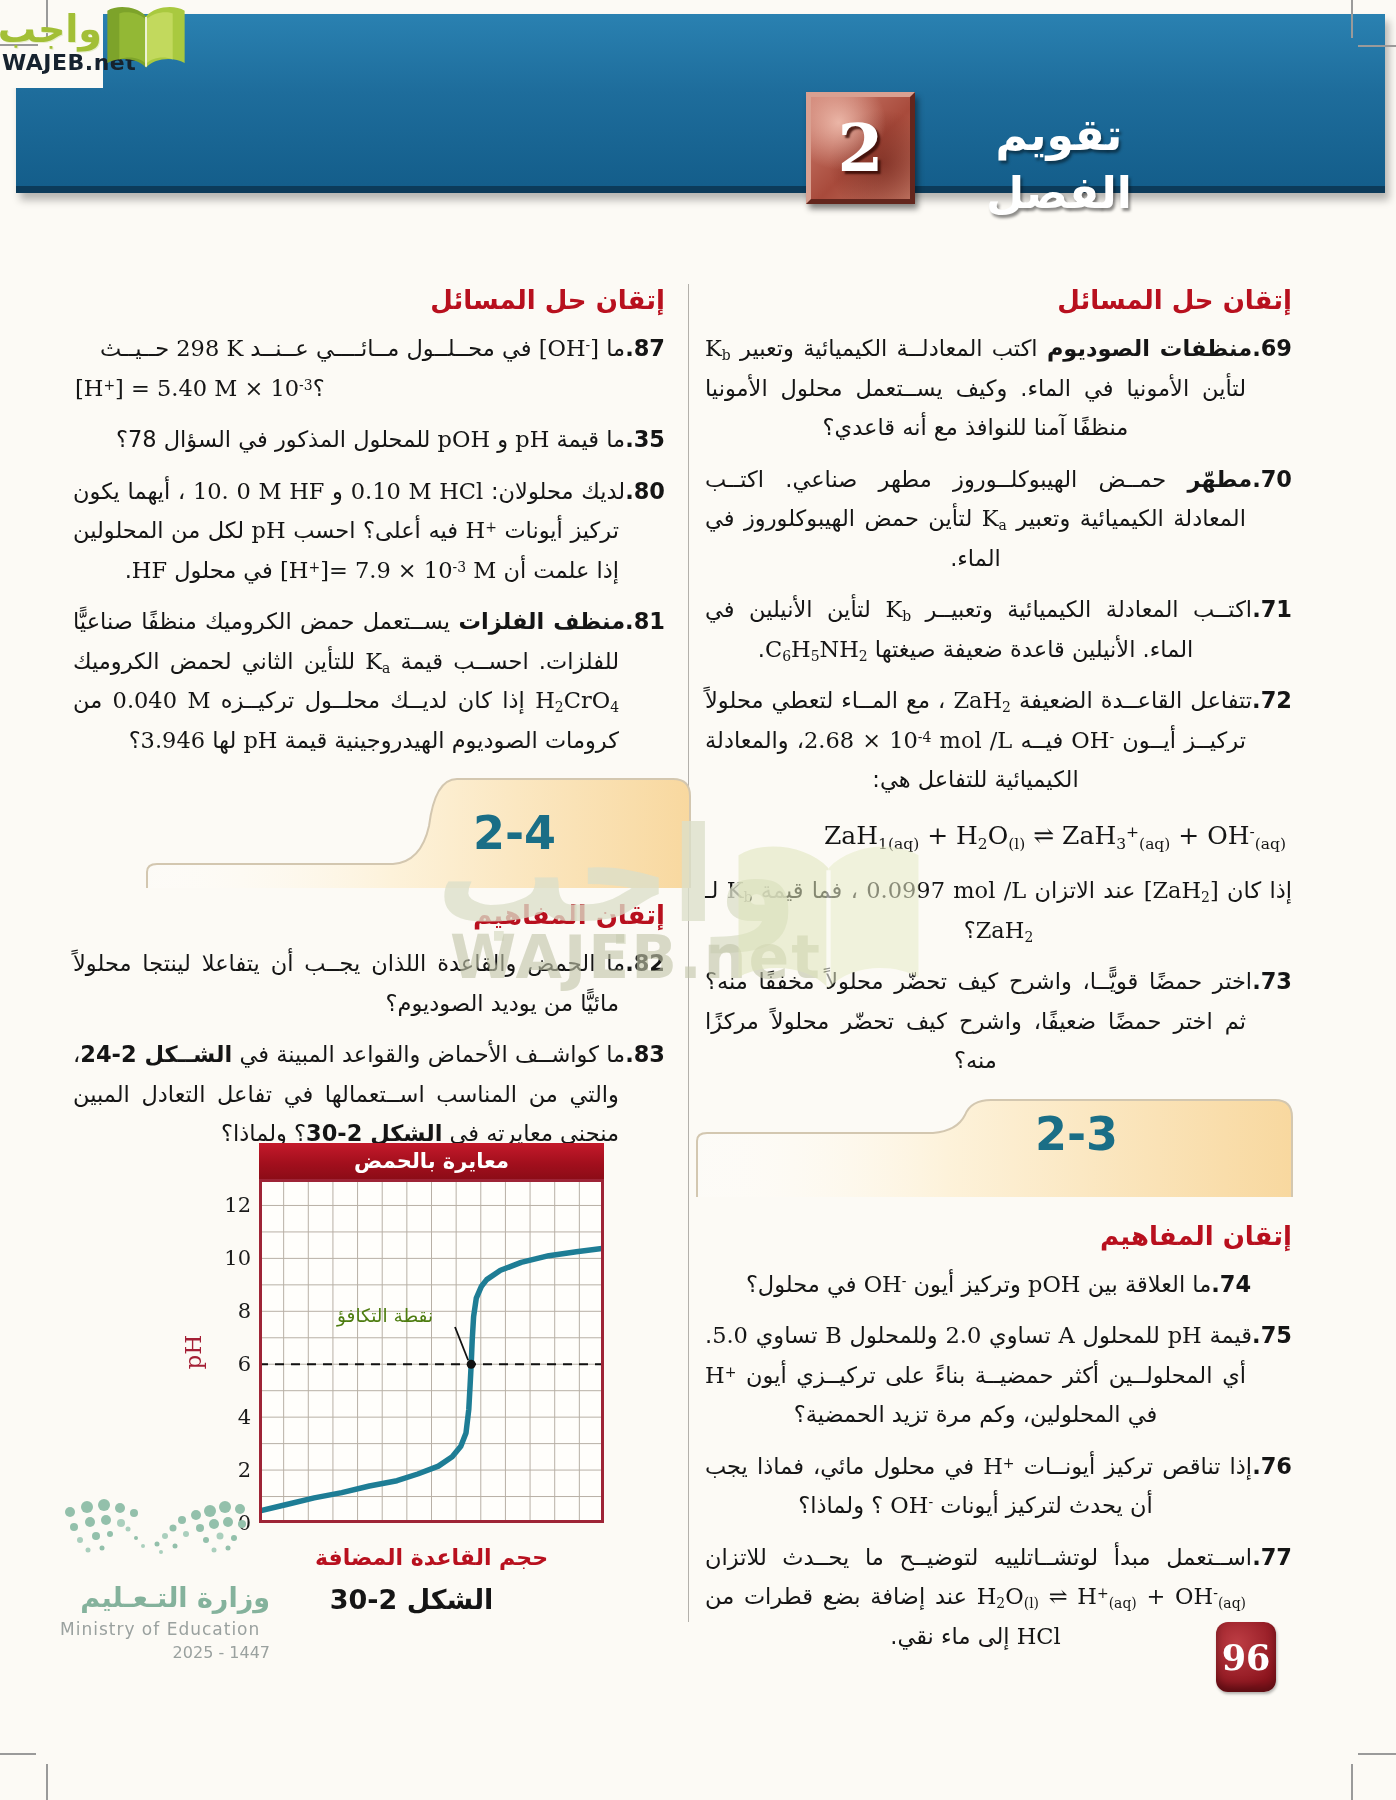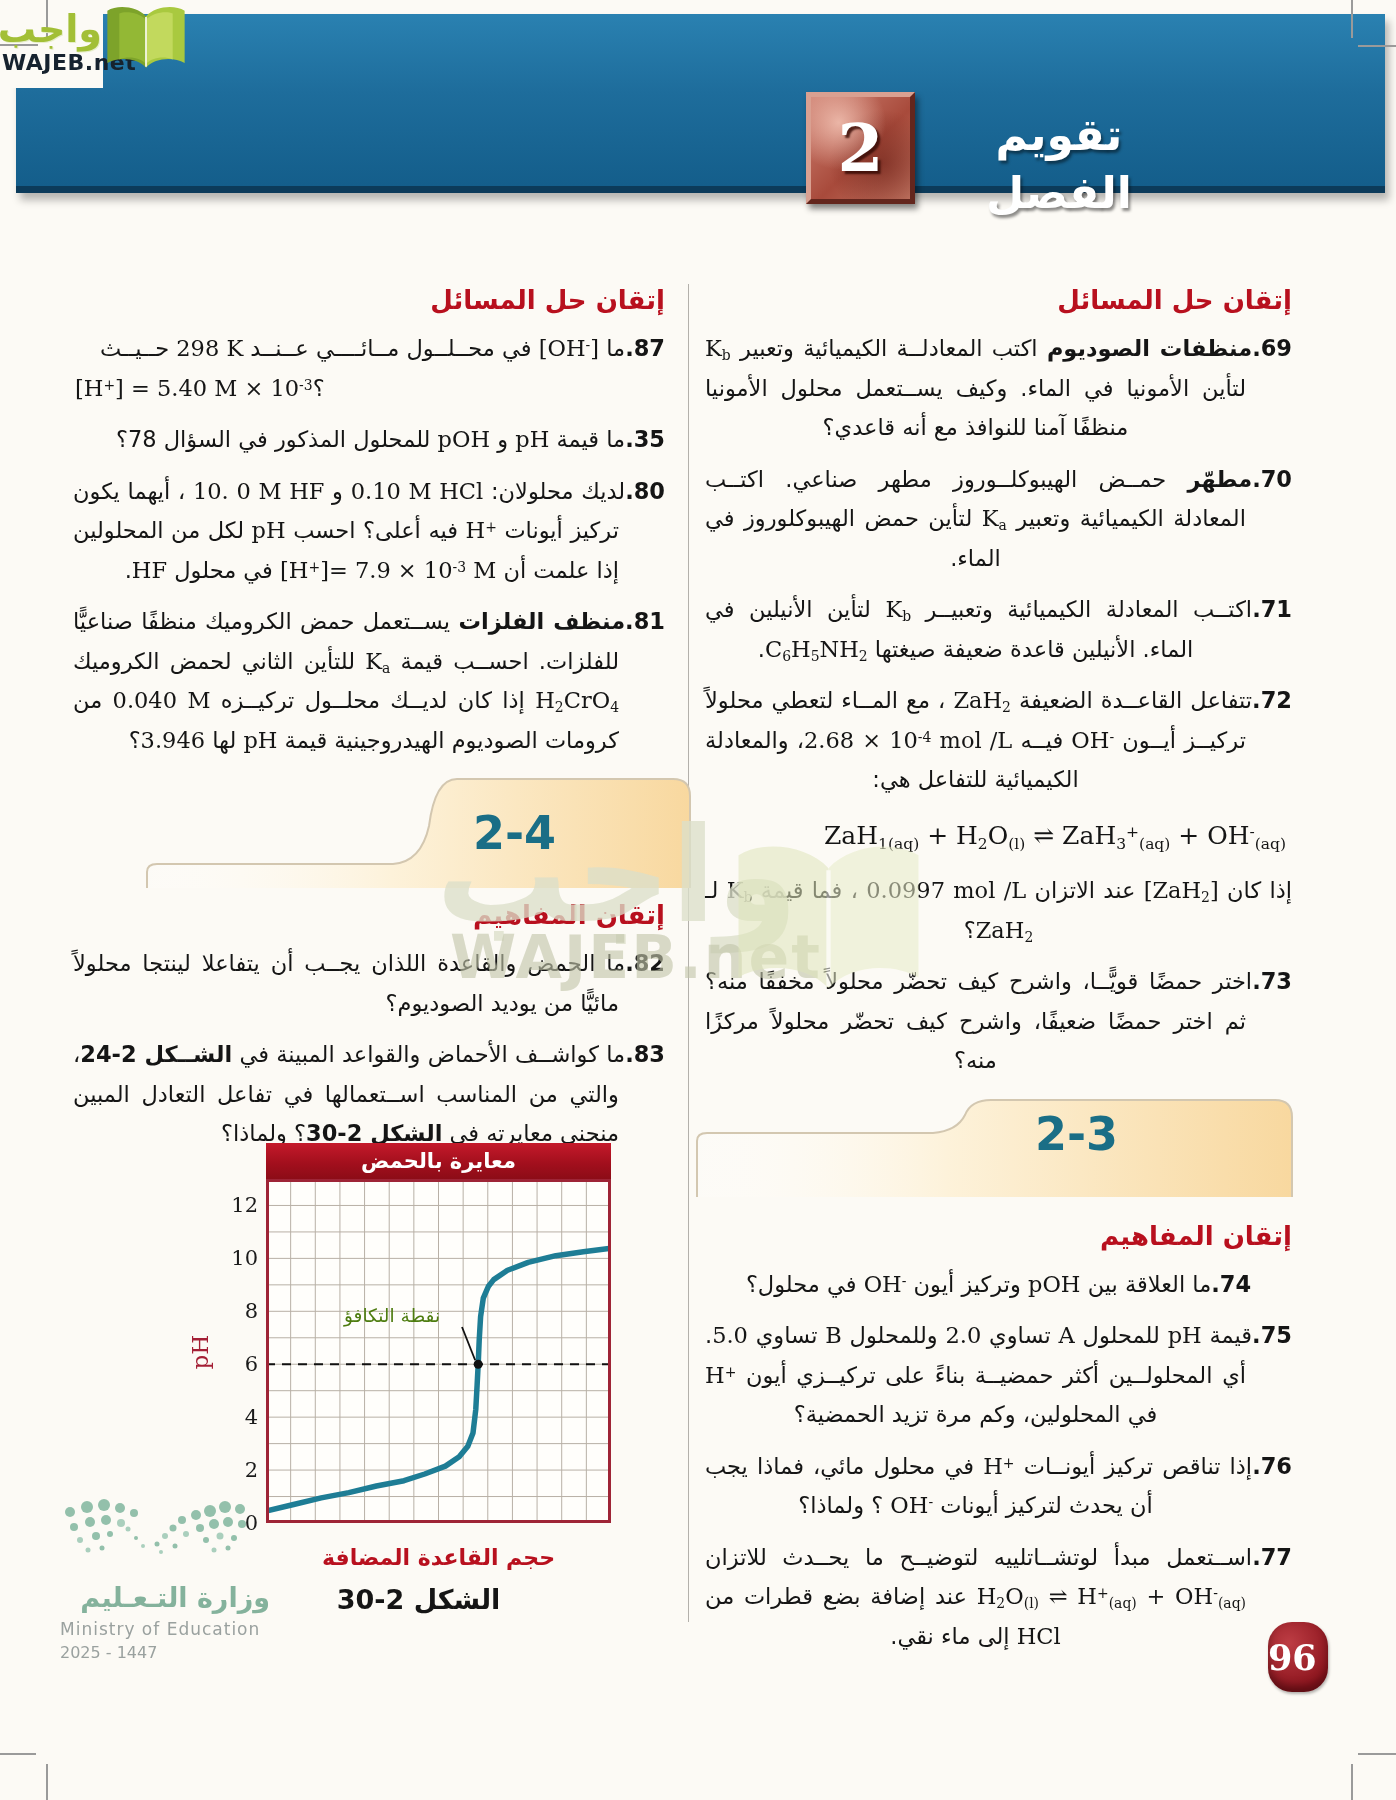--- a/index.html
+++ b/index.html
@@ -68,21 +68,21 @@
 
   
   .wm{pointer-events:none;z-index:5;}
   #wm-arabic{left:436px;top:800px;font-size:132px;font-weight:bold;
     color:rgba(219,223,201,.78);direction:rtl;line-height:150px;}
   #wm-latin{left:450px;top:922px;font-size:60px;font-weight:bold;direction:ltr;
     color:rgba(193,197,170,.62);letter-spacing:2px;}
   #wm-book{left:716px;top:836px;opacity:.55;}
 
   
-  #chart{left:266px;top:1143px;width:345px;}
+  #chart{left:259px;top:1143px;width:345px;}
   #chart-header{height:36px;background:linear-gradient(180deg,#c51a2b 0%,#a30f1d 55%,#8c0c17 100%);
     color:#fff;font-size:21px;font-weight:bold;text-align:center;line-height:36px;direction:rtl;}
   #plot-wrap{position:relative;width:345px;height:344px;background:#fffefb;}
   #plot-svg{display:block;}
   #yticks{position:absolute;left:-44px;top:0;width:36px;height:344px;}
   .ytick{position:absolute;width:36px;text-align:right;font-size:21px;
     font-family:"DejaVu Serif",serif;color:#1b1b1b;line-height:22px;}
   #ylabel{position:absolute;left:-96px;top:160px;width:60px;text-align:center;
     transform:rotate(-90deg);color:#a41f35;font-size:23px;font-family:"DejaVu Serif",serif;}
   #eq-label{position:absolute;left:78px;top:126px;width:118px;font-size:18.5px;
@@ -90,27 +90,27 @@
   #xlabel{margin-top:22px;text-align:center;color:#b8101e;font-size:22px;
     font-weight:bold;direction:rtl;}
   #caption{margin-top:14px;text-align:center;font-size:27px;font-weight:bold;
     direction:rtl;margin-right:40px;}
 
   
   #ministry{left:60px;top:1492px;width:210px;}
   #ministry-ar{margin-top:8px;font-size:27px;font-weight:bold;color:#84b29c;
     direction:rtl;text-align:right;padding-left:4px;letter-spacing:1px;}
   #ministry-en{font-size:17px;color:#9aa19f;margin-top:6px;letter-spacing:1px;}
-  #ministry-years{font-size:16px;color:#9aa19f;margin-top:4px;direction:ltr;text-align:left;}
-
-  
-  #page-num{left:1268px;top:1622px;width:60px;height:70px;border-radius:24px;
+  #ministry-years{font-size:16px;color:#9aa19f;margin-top:4px;direction:ltr;text-align:right;}
+
+  
+  #page-num{left:1216px;top:1622px;width:60px;height:70px;border-radius:12px;
     background:radial-gradient(circle at 35% 30%,#bd3d44,#8c141d 75%);
     box-shadow:inset 0 -6px 8px rgba(0,0,0,.35),1px 2px 3px rgba(0,0,0,.3);
-    display:flex;align-items:center;}
+    display:flex;align-items:center;justify-content:center;}
   #page-num span{color:#fff;font-size:35px;font-weight:bold;font-family:"DejaVu Serif",serif;}
 </style>
 </head>
 <body>
 
 <div id="banner" class="abs"></div>
 <div id="banner-title" class="abs">تقويم الفصل</div>
 <div id="chapter-badge" class="abs">
   <span>2</span>
 </div>

